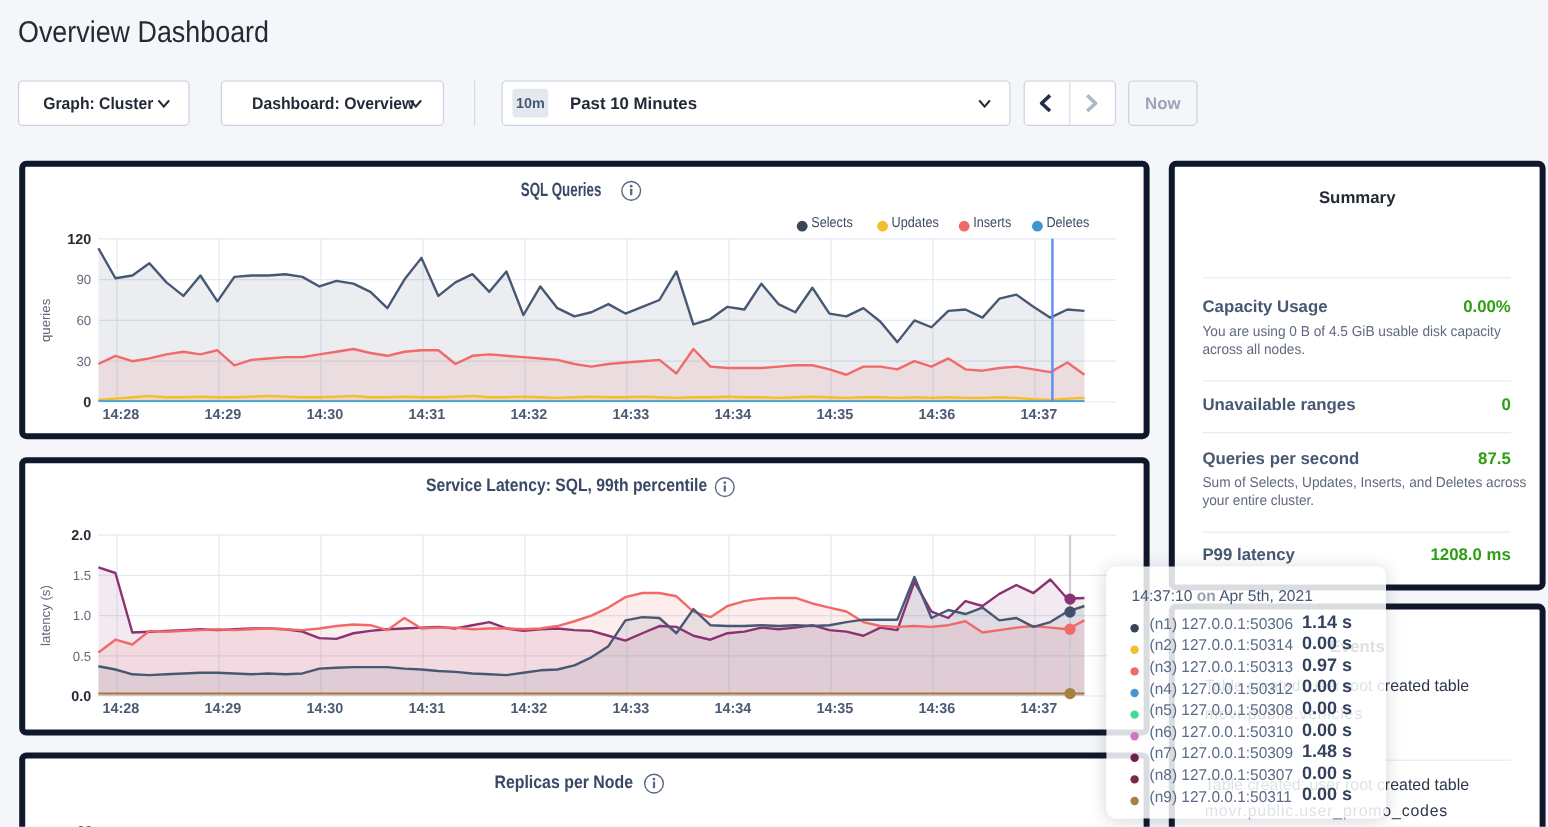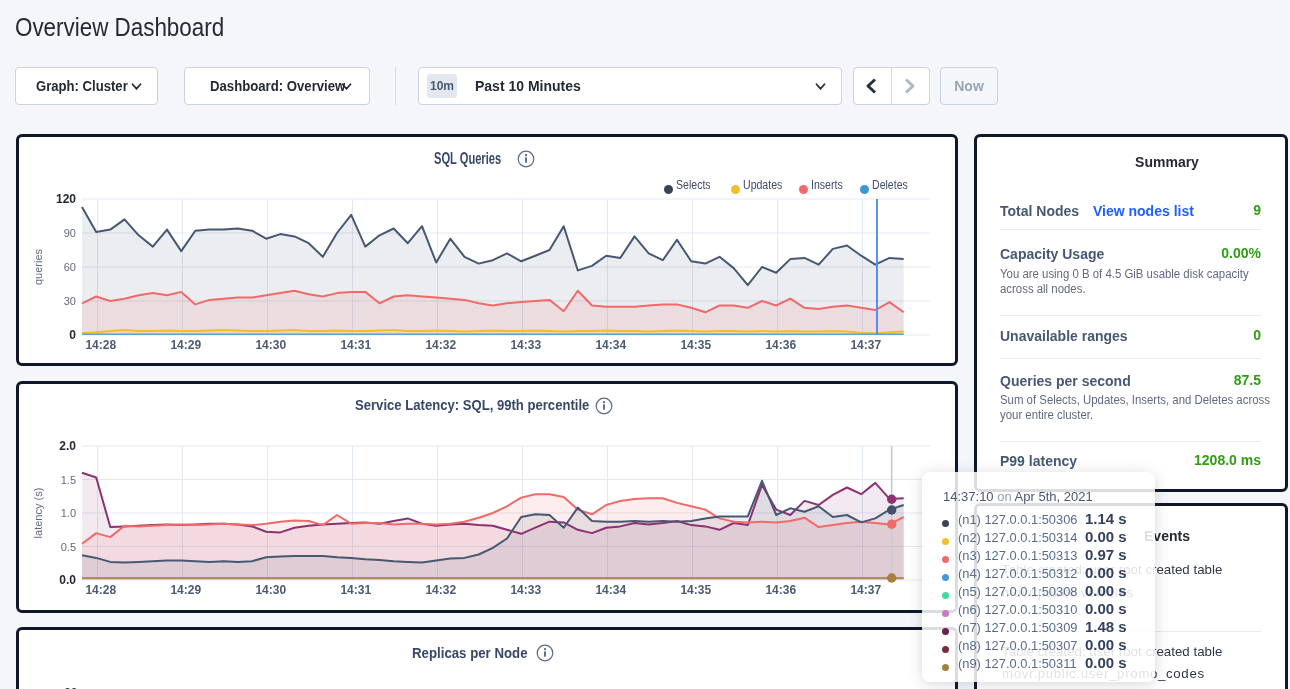--- a/index.html
+++ b/index.html
@@ -8,40 +8,40 @@
 h1 { position:absolute; left:15px; top:13px; font-size:25px; font-weight:400; color:#242a35; transform:scaleX(0.896); transform-origin:0 50%; white-space:nowrap; }
 .btn { position:absolute; top:67px; height:38px; background:#fff; border:1px solid #c9d2de; border-radius:4px; }
 .ctrl-txt { position:absolute; font-size:14px; font-weight:700; color:#242a35; top:78px; white-space:nowrap; transform-origin:0 50%; }
 .vdiv { position:absolute; left:395px; top:67px; width:1px; height:38px; background:#d5dae3; }
 .badge { position:absolute; left:427px; top:74px; width:30px; height:24px; background:#e3e8ee; border-radius:3px;
   font-size:12px; font-weight:700; color:#475872; text-align:center; line-height:24px; }
 .arrbox { position:absolute; left:853px; top:67px; width:77px; height:38px; background:#fff; border:1px solid #c9d2de; border-radius:4px; }
 .arrdiv { position:absolute; left:891px; top:68px; width:1px; height:36px; background:#d5dae3; }
 .nowbtn { position:absolute; left:940px; top:67px; width:58px; height:38px; border:1px solid #c9d2de; border-radius:4px;
   font-size:14px; font-weight:700; color:#9aa5b4; text-align:center; line-height:36px; }
-.panel { position:absolute; background:#fff; border:3px solid #0f172a; border-radius:6px;padding-left:36px; }
+.panel { position:absolute; background:#fff; border:5px solid #0f172a; border-radius:6px; }
 .ptitle { position:absolute; font-size:15px; font-weight:700; color:#394865; white-space:nowrap; transform-origin:0 50%; line-height:16px; }
 .leg-dot { width:9px; height:9px; border-radius:50%; display:inline-block; }
 .legtxt { font-size:12px; color:#3e4b63; line-height:12px; white-space:nowrap; transform:scaleX(0.88); transform-origin:0 50%; }
 .xl { font:600 12px "Liberation Sans", sans-serif; fill:#4c5a72; }
 .yl { font:400 11px "Liberation Sans", sans-serif; fill:#60697e; }
 .ylb { font:700 12px "Liberation Sans", sans-serif; fill:#242a35; }
 .sum-title { position:absolute; width:100%; text-align:center; font-size:14px; font-weight:700; color:#242a35; }
 .srow { position:absolute; left:23px; right:24px; height:17px; }
 .slabel { font-size:14px; font-weight:700; color:#475872; white-space:nowrap; }
 .svalue { position:absolute; right:0; top:0; font-size:14px; font-weight:700; color:#2f9e12; }
 .slink { font-size:14px; font-weight:700; color:#1f5fff; margin-left:5px; }
 .sdesc { position:absolute; left:23px; width:290px; white-space:nowrap; font-size:12px; color:#60697e; line-height:15.5px; transform:scaleX(0.95); transform-origin:0 50%; }
 .sdiv { position:absolute; left:23px; right:24px; height:1px; background:#e7ecf3; }
 .ev { position:absolute; left:25px; font-size:13.5px; color:#2c3648; line-height:22.5px; white-space:nowrap; transform:scaleX(0.985); transform-origin:0 0; }
 .evm { letter-spacing:0.65px; }
 .tooltip { position:absolute; left:922px; top:472px; width:233px; height:210px; background:rgba(255,255,255,0.85);
   border-radius:8px; box-shadow:0 2px 14px rgba(40,50,70,0.2); }
 .thead { position:absolute; left:21px; top:17px; font-size:13px; color:#475872; white-space:nowrap; }
-.thead .on { color:#97a0af; }
+.thead .on { color:#97a0af;font-weight:bold; }
 .trow { display:flex; align-items:flex-end; height:18.1px; }
 .tdot { width:7px; height:7px; border-radius:50%; margin-left:19.5px; margin-right:9px; flex:none; }
 .tlabel { font-size:13px; color:#5a6b87; width:127.5px; flex:none; white-space:nowrap; transform:scaleX(0.99); transform-origin:0 50%; }
 .tval { font-size:15px; font-weight:700; color:#33415e; white-space:nowrap; }
 </style></head>
 <body>
 <h1>Overview Dashboard</h1>
 
 <div class="btn" style="left:15px;width:143px;"></div>
 <span class="ctrl-txt" style="left:36px;transform:scaleX(0.936);">Graph: Cluster</span>
@@ -190,21 +190,20 @@
   <svg class="abs" style="left:519.6px;top:17px" width="18" height="18" viewBox="0 0 18 18">
       <circle cx="9" cy="9" r="7.8" fill="none" stroke="#5a6b87" stroke-width="1.2"></circle>
       <circle cx="9" cy="5.2" r="1.15" fill="#5a6b87"></circle>
       <rect x="8.05" y="7.3" width="1.9" height="5.5" rx="0.4" fill="#5a6b87"></rect>
     </svg>
   <div class="abs" style="left:48px;top:59px;font:700 12px 'Liberation Sans';color:#242a35;">60</div>
 </div>
 
 <div class="panel" style="left:974px;top:134px;width:314px;height:358px;">
   <div class="sum-title" style="top:17px;">Summary</div>
-  <div class="srow" style="top:65px;"><span class="slabel">Total Nodes</span>&nbsp; <span class="slink">View nodes list</span><span class="svalue">9</span></div>
   <div class="sdiv" style="top:92px;"></div>
   <div class="srow" style="top:108px;"><span class="slabel">Capacity Usage</span><span class="svalue">0.00%</span></div>
   <div class="sdesc" style="top:129.5px;">You are using 0 B of 4.5 GiB usable disk capacity<br>across all nodes.</div>
   <div class="sdiv" style="top:178px;"></div>
   <div class="srow" style="top:189.5px;"><span class="slabel">Unavailable ranges</span><span class="svalue">0</span></div>
   <div class="sdiv" style="top:221px;"></div>
   <div class="srow" style="top:234.5px;"><span class="slabel">Queries per second</span><span class="svalue">87.5</span></div>
   <div class="sdesc" style="top:255.5px;">Sum of Selects, Updates, Inserts, and Deletes across<br>your entire cluster.</div>
   <div class="sdiv" style="top:304px;"></div>
   <div class="srow" style="top:315px;"><span class="slabel">P99 latency</span><span class="svalue">1208.0 ms</span></div>

